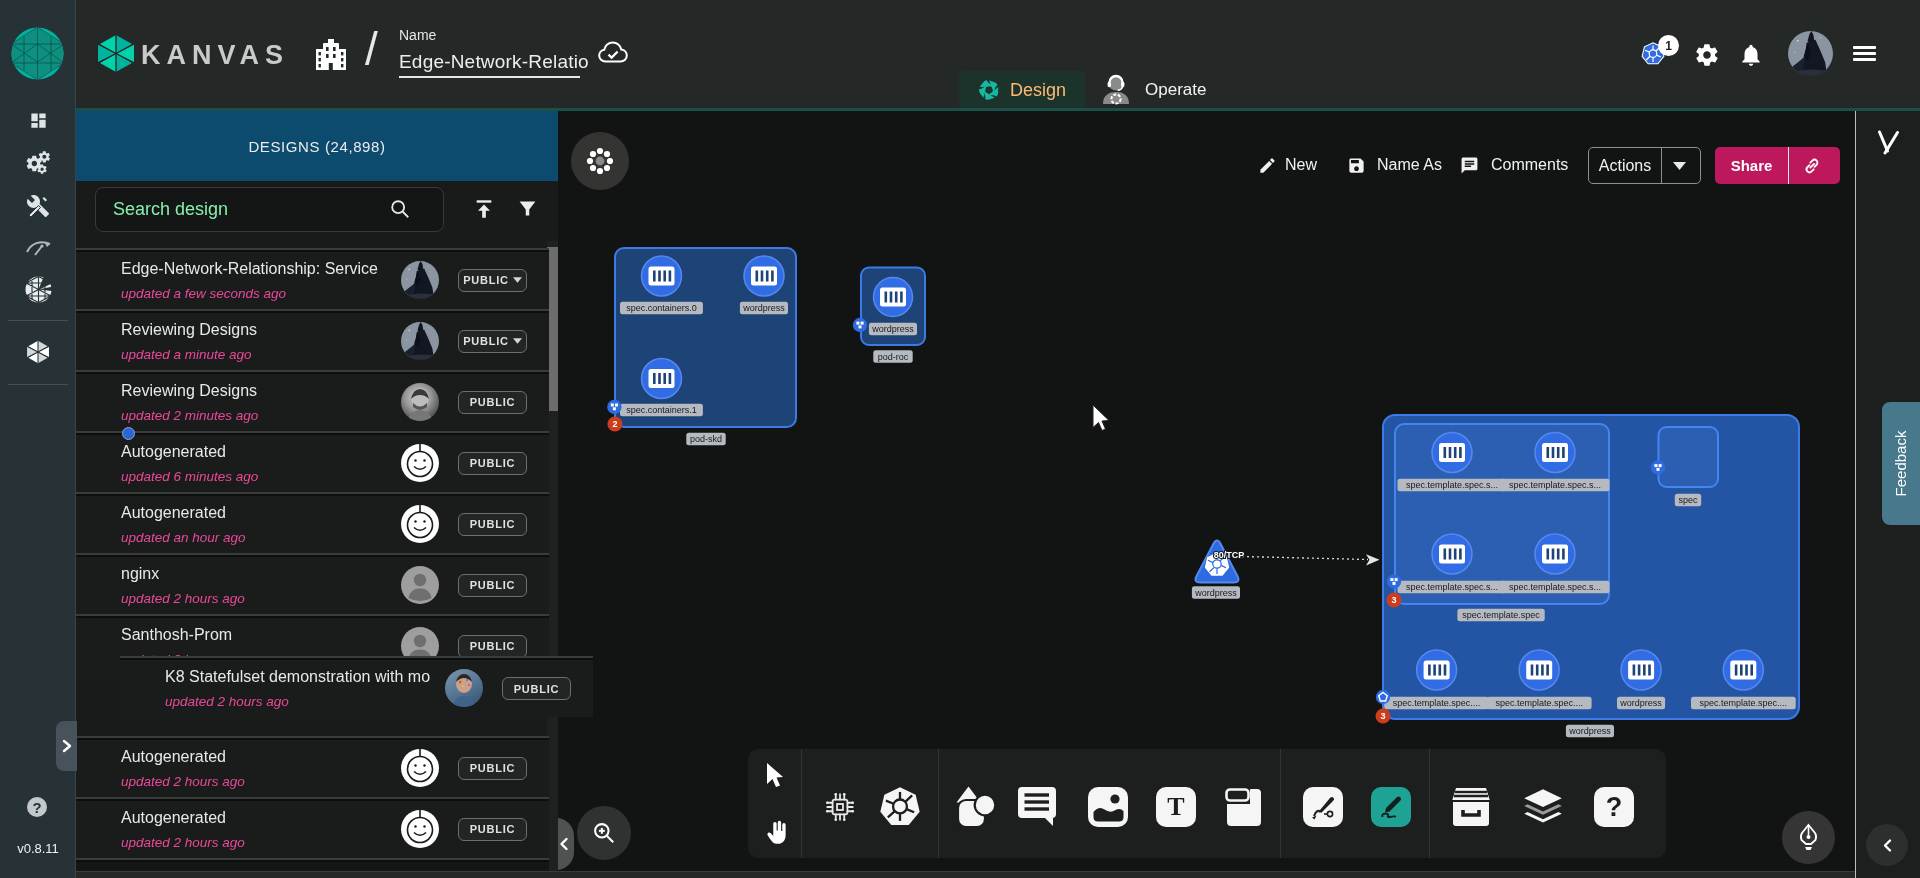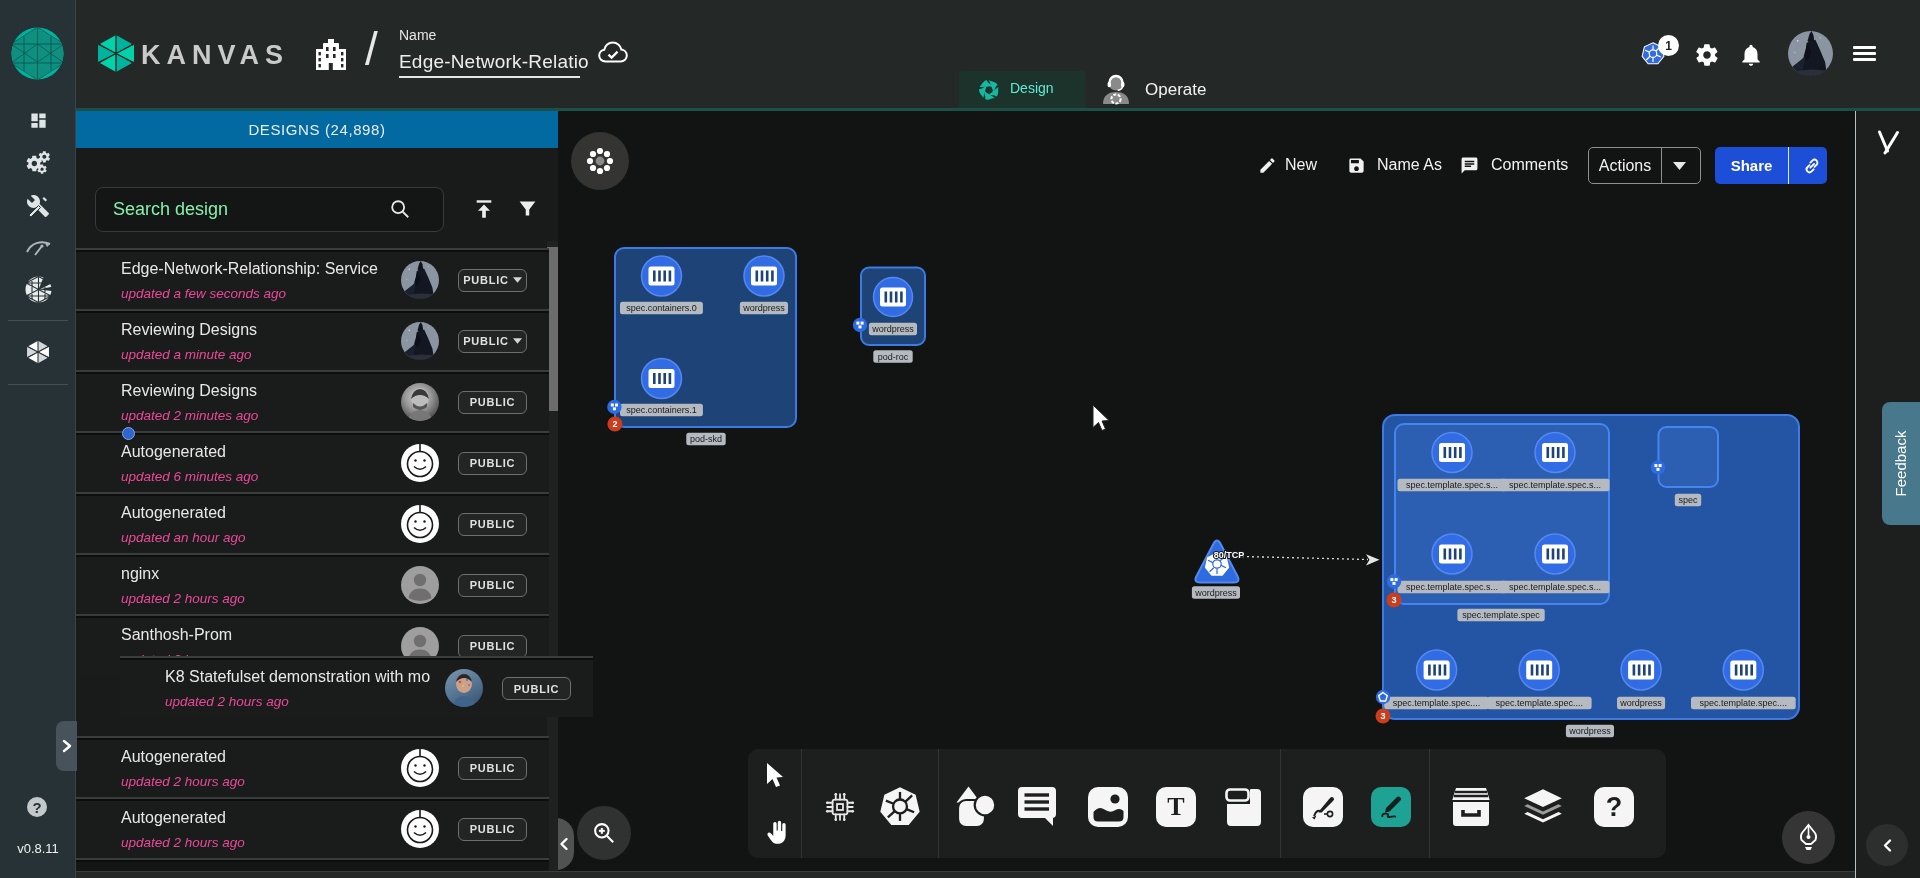--- a/index.html
+++ b/index.html
@@ -5,21 +5,21 @@
   * { margin:0; padding:0; box-sizing:border-box; }
   html,body { width:1920px; height:878px; overflow:hidden; background:#121313; font-family:"Liberation Sans", sans-serif; }
   .abs { position:absolute; }
   
   #sidebar { position:absolute; left:0; top:0; width:76px; height:878px; background:#273237; border-right:1px solid #3a454b; z-index:30; }
   
   #header { position:absolute; left:76px; top:0; width:1844px; height:108px; background:#242827; z-index:20; }
   #tealline { position:absolute; left:76px; top:108px; width:1844px; height:3px; background:#1b5048; z-index:21; }
   
   #panel { position:absolute; left:76px; top:111px; width:482px; height:767px; background:#191b1b; z-index:10; }
-  #panelhead { position:absolute; left:0; top:0; width:482px; height:37px; background:#0369a1; color:#ececec; display:flex; align-items:center; justify-content:center; font-size:15px; letter-spacing:.6px; }
+  #panelhead { position:absolute; left:0; top:0; width:482px; height:70px; background:#0c4a6e; color:#ececec; display:flex; align-items:center; justify-content:center; font-size:15px; letter-spacing:.6px; }
   #searchbox { position:absolute; left:19px; top:76px; width:349px; height:45px; background:#141616; border:1px solid #373a3a; border-radius:8px; color:#86efac; font-size:18px; display:flex; align-items:center; padding-left:17px; }
   .row { position:absolute; left:0; width:473px; height:61px; background:#1a1c1c; border-top:2px solid #3a3c3c; }
   .row::before { content:""; position:absolute; left:0; top:0; width:100%; height:2px; background:#0c0d0d; }
   .rtitle { position:absolute; left:45px; top:10px; width:270px; color:#e8e8e8; font-size:16px; white-space:nowrap; overflow:hidden; }
   .rsub { position:absolute; left:45px; top:36px; color:#ec4899; font-size:13.5px; font-style:italic; white-space:nowrap; }
   .ravatar { position:absolute; left:325px; top:11px; width:38px; height:38px; border-radius:50%; overflow:hidden; }
   .rbtn { position:absolute; left:382px; top:19px; width:69px; height:23px; border:1px solid #6e6e6e; border-radius:6px; background:#232525; color:#e0e0e0; font-size:11px; font-weight:bold; letter-spacing:.8px; display:flex; align-items:center; justify-content:center; }
   
   #canvas { position:absolute; left:558px; top:111px; width:1297px; height:767px; background:#121313; z-index:5; }
   
@@ -175,21 +175,21 @@
   <svg class="abs" style="left:901px;top:78px" width="24" height="24" viewBox="0 0 24 24">
     <g fill="#17b8a2">
       <path d="M12 2 C15 4 19 3.5 20.5 7 C17.8 8.5 18.5 12 16 13.5 Z" transform="rotate(0 12 12)"></path>
       <path d="M12 2 C15 4 19 3.5 20.5 7 C17.8 8.5 18.5 12 16 13.5 Z" transform="rotate(72 12 12)"></path>
       <path d="M12 2 C15 4 19 3.5 20.5 7 C17.8 8.5 18.5 12 16 13.5 Z" transform="rotate(144 12 12)"></path>
       <path d="M12 2 C15 4 19 3.5 20.5 7 C17.8 8.5 18.5 12 16 13.5 Z" transform="rotate(216 12 12)"></path>
       <path d="M12 2 C15 4 19 3.5 20.5 7 C17.8 8.5 18.5 12 16 13.5 Z" transform="rotate(288 12 12)"></path>
     </g>
     <circle cx="12" cy="12" r="3.4" fill="#1c332c"></circle>
   </svg>
-  <div class="abs" style="left:934px;top:80px;font-size:14px;color:#5eead4;">Design</div>
+  <div class="abs" style="left:934px;top:80px;font-size:18px;color:#fdba74;">Design</div>
 
   <svg class="abs" style="left:1023px;top:73px" width="34" height="34" viewBox="0 0 34 34">
     <circle cx="17" cy="10" r="7.5" fill="#8a8a8a"></circle>
     <path d="M4 31 C4 22 10 19 17 19 C24 19 30 22 30 31 Z" fill="#8a8a8a"></path>
     <path d="M10.5 9.5 a6.5 6.5 0 0 1 13 0" fill="none" stroke="#fff" stroke-width="2.4"></path>
     <rect x="8.6" y="8.8" width="3.4" height="5.4" rx="1.6" fill="#fff"></rect>
     <rect x="22" y="8.8" width="3.4" height="5.4" rx="1.6" fill="#fff"></rect>
     <path d="M23.7 14 a6 6 0 0 1 -5 3.4" fill="none" stroke="#fff" stroke-width="1.6"></path>
     <circle cx="17" cy="26" r="4.6" fill="none" stroke="#fff" stroke-width="2" stroke-dasharray="3 1.6"></circle>
   </svg>
@@ -565,21 +565,21 @@
       <path d="M20 2H4c-1.1 0-2 .9-2 2v18l4-4h14c1.1 0 2-.9 2-2V4c0-1.1-.9-2-2-2zM6 9h12v2H6V9zm8 5H6v-2h8v2zm4-6H6V6h12v2z"></path>
     </svg>
   <div class="abs" style="left:933px;top:45px;font-size:16px;color:#f2f2f2;">Comments</div>
   <div class="abs" style="left:1030px;top:36px;width:113px;height:37px;border:1px solid #8f8f8f;border-radius:5px;">
     <div class="abs" style="left:0;top:0;width:72px;height:35px;display:flex;align-items:center;justify-content:center;font-size:16px;color:#f2f2f2;">Actions</div>
     <div class="abs" style="left:72px;top:0;width:1px;height:35px;background:#8f8f8f;"></div>
     <svg class="abs" style="left:84px;top:14px" width="13" height="8" viewBox="0 0 13 8">
         <path d="M0 0 L6.5 8 L13 0Z" fill="#e8e8e8"></path>
       </svg>
   </div>
-  <div class="abs" style="left:1157px;top:36px;width:112px;height:37px;background:#1d4ed8;border-radius:5px;">
+  <div class="abs" style="left:1157px;top:36px;width:125px;height:37px;background:#be185d;border-radius:5px;">
     <div class="abs" style="left:0;top:0;width:73px;height:37px;display:flex;align-items:center;justify-content:center;font-size:15px;font-weight:bold;color:#fff;">Share</div>
     <div class="abs" style="left:73px;top:0;width:1px;height:37px;background:#d9efec;"></div>
     <svg class="abs" style="left:87px;top:9px" width="20" height="20" viewBox="0 0 24 24" fill="none" stroke="#fff" stroke-width="2.2" stroke-linecap="round">
         <path d="M10 14 L14.5 9.5"></path>
         <path d="M9 11 L6.5 13.5 a3.5 3.5 0 0 0 5 5 L14 16"></path>
         <path d="M15 13 L17.5 10.5 a3.5 3.5 0 0 0 -5 -5 L10 8"></path>
       </svg>
   </div>
 
   <div class="abs" style="left:190px;top:638px;width:918px;height:109px;background:#1d1e1e;border-radius:10px;"></div>

